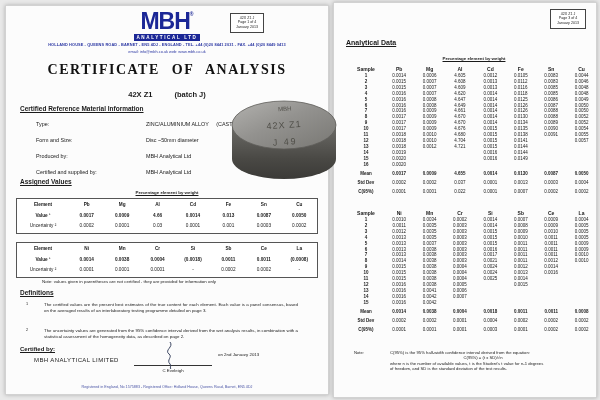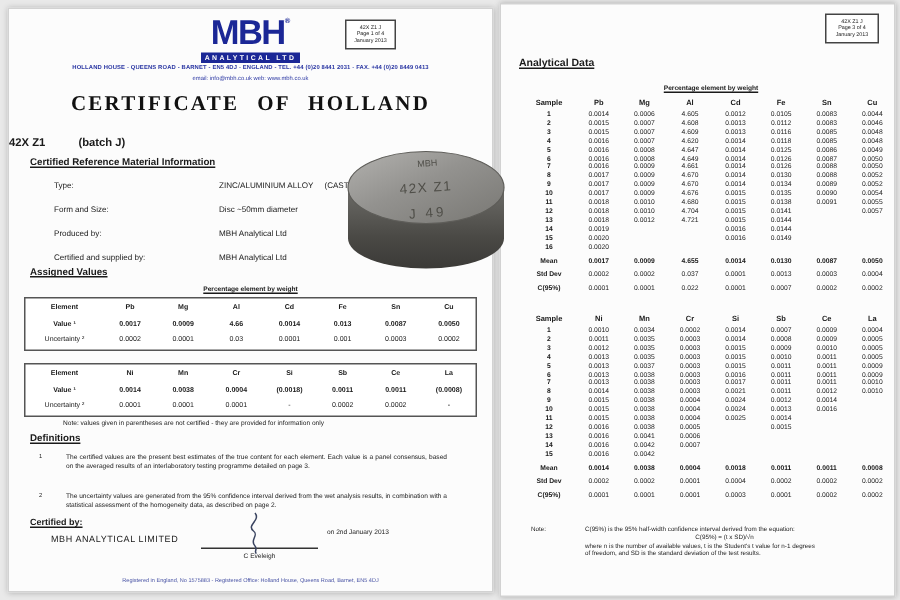--- a/index.html
+++ b/index.html
@@ -26,21 +26,21 @@
   .logo-reg { font-size:5px; vertical-align:top; color:#1b2796; font-weight:bold; }
   .logo-bar { background:#1b2796; color:#fff; font-size:4.6px; font-weight:bold;
               letter-spacing:1.6px; text-align:center; padding:1px 2px; margin-top:1px; }
   .addr { position:absolute; top:36px; left:0; right:0; text-align:center;
           font-size:3.9px; font-weight:bold; color:#2b37a3; letter-spacing:.1px; }
   .contact { position:absolute; top:43px; left:0; right:0; text-align:center;
              font-size:3.9px; color:#2b37a3; }
   .cert-title { position:absolute; top:56px; left:0; right:0; text-align:center;
                 font-family:"Liberation Serif", serif; font-weight:bold;
                 font-size:14px; letter-spacing:1.5px; word-spacing:7px; color:#111; }
-  .product-line { position:absolute; top:84px; left:0; right:0; 
+  .product-line { position:absolute; top:84px; left:0; right:0; text-align:center;
                   font-size:7.5px; font-weight:bold; }
   .product-line .batch { margin-left:20px; }
 
   .sec-heading { position:absolute; left:14px; font-size:6.5px; font-weight:bold;
                  text-decoration:underline; }
   #crm-heading { top:99px; }
   .crm { position:absolute; left:30px; top:110px; }
   .crm-row { display:flex; height:16px; line-height:16px; font-size:5.4px; }
   .crm-label { width:110px; }
   .crm-value { white-space:pre; }
@@ -111,21 +111,21 @@
 
   <div class="stamp" id="stamp-left">
     <div>42X Z1 J</div>
     <div>Page 1 of 4</div>
     <div>January 2013</div>
   </div>
 
   <div class="addr">HOLLAND HOUSE - QUEENS ROAD - BARNET - EN5 4DJ - ENGLAND - TEL. +44 (0)20 8441 2031 - FAX. +44 (0)20 8449 0413</div>
   <div class="contact">email: info@mbh.co.uk    web: www.mbh.co.uk</div>
 
-  <div class="cert-title">CERTIFICATE OF HOLLAND</div>
+  <div class="cert-title">CERTIFICATE OF ANALYSIS</div>
   <div class="product-line">
     <span>42X Z1</span>
     <span class="batch">(batch J)</span>
   </div>
 
   <div class="sec-heading" id="crm-heading">Certified Reference Material Information</div>
   <div class="crm">
     <div class="crm-row">
       <div class="crm-label">Type:</div>
       <div class="crm-value">ZINC/ALUMINIUM ALLOY     (CAST)</div>

